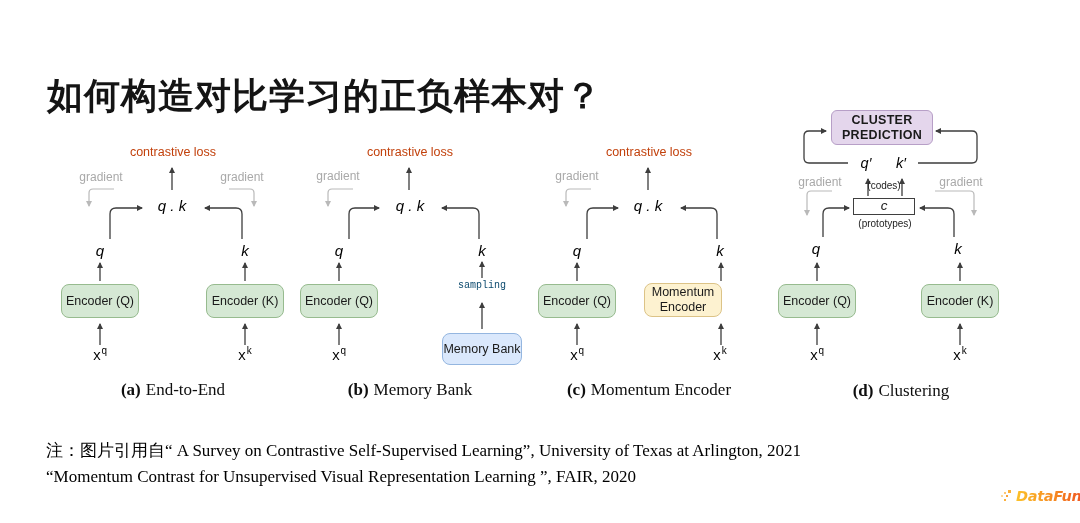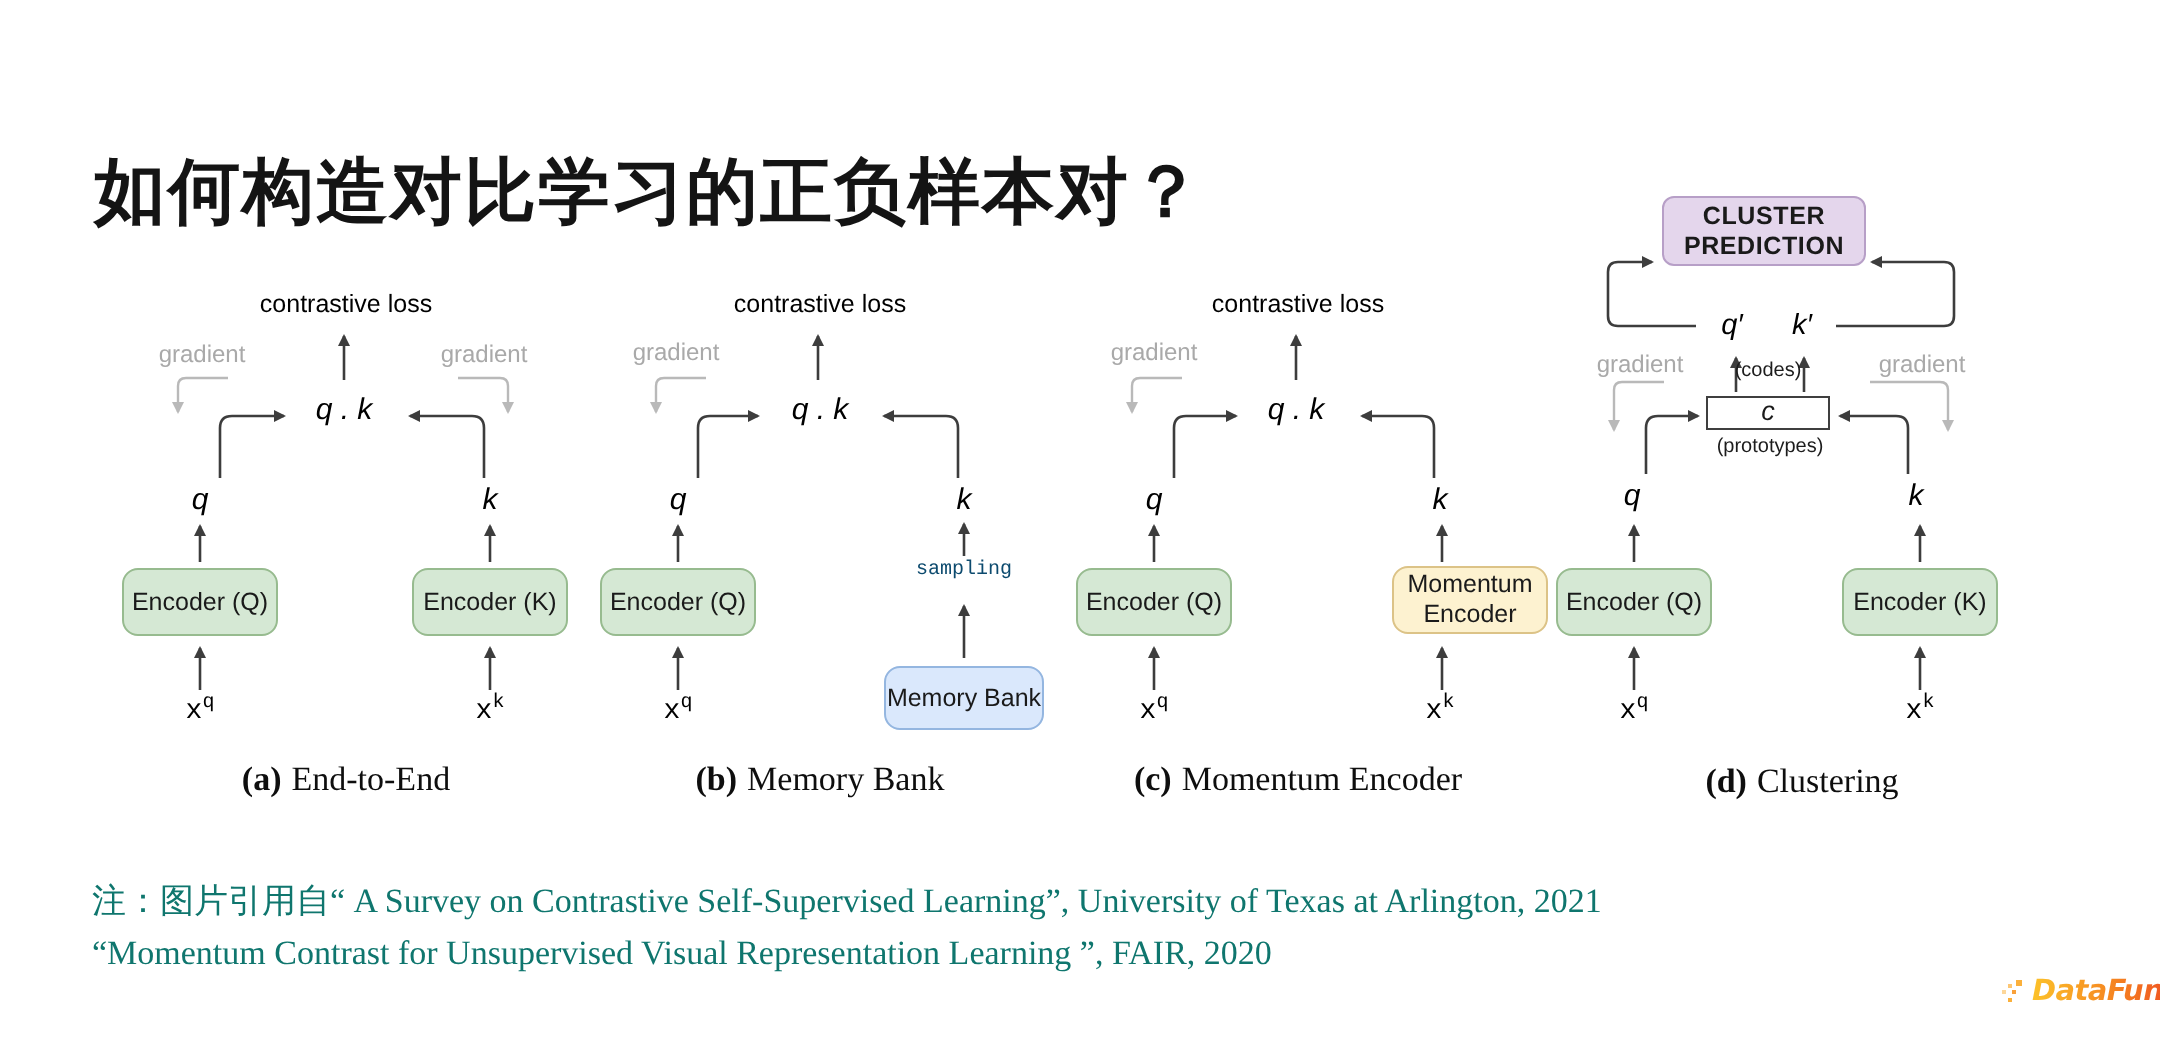--- a/index.html
+++ b/index.html
@@ -2,21 +2,21 @@
 <html><head>
 <meta charset="utf-8">
 <style>
   html,body{margin:0;padding:0;background:#fff;}
   .slide{position:relative;width:1080px;height:523px;background:#ffffff;overflow:hidden;
          font-family:"Liberation Sans",sans-serif;color:#111;}
   .title{position:absolute;left:47px;top:36px;font-size:36px;font-weight:700;
          letter-spacing:1px;color:#141414;margin-top:36px;}
   .arrows{position:absolute;left:0;top:0;width:1080px;height:523px;}
   .lbl{position:absolute;transform:translate(-50%,-50%);white-space:nowrap;line-height:1;}
-  .loss{font-size:12.5px;color:#000000;}
+  .loss{font-size:12.5px;color:#c2410c;}
   .grad{font-size:12px;color:#a9a9a9;}
   .qk{font-style:italic;font-size:15px;color:#000;}
   .sym{font-style:italic;font-size:15px;color:#000;}
   .prime{font-style:italic;font-size:14.5px;color:#000;}
   .small{font-size:10px;color:#1c1c1c;}
   .sampling{font-size:10px;color:#0c4a6e;font-family:Liberation Mono, monospace;}
   .xl{font-size:14px;color:#000;font-family:Liberation Mono, monospace;}
   .xl sup{font-size:10px;vertical-align:super;line-height:0;}
   .box{position:absolute;display:flex;flex-direction:column;align-items:center;justify-content:center;
        text-align:center;font-size:12.5px;color:#1a1a1a;border-radius:8px;box-sizing:border-box;line-height:1.2;}
@@ -24,21 +24,21 @@
   .mem{width:80px;height:32px;background:#dae8fc;border:1px solid #94b6e0;}
   .mom{width:78px;height:34px;background:#fdf2d0;border:1px solid #dcc387;}
   .clu{width:102px;height:35px;background:#e4d6ec;border:1px solid #b79fc7;font-weight:700;
        border-radius:6px;letter-spacing:.3px;}
   .cbox{width:62px;height:17px;background:#fff;border:1px solid #3f3f3f;border-radius:0;
         font-style:italic;font-size:13.5px;}
   .cap{position:absolute;transform:translate(-50%,-50%);white-space:nowrap;
        font-family:"Liberation Serif",serif;font-size:17px;color:#0e0e0e;}
   .cap .tag{font-weight:700;margin-right:5px;}
   .footnote{position:absolute;left:46px;top:438px;font-family:"Liberation Serif",serif;
-            font-size:17px;line-height:26px;color:#0f766e;}
+            font-size:17px;line-height:26px;color:#000000;}
   .logo{position:absolute;left:1001px;top:488px;display:flex;align-items:center;gap:2px;}
   .logo-text{font-family:"DejaVu Sans",sans-serif;font-weight:700;font-style:italic;font-size:14.5px;
              color:#f7941d;letter-spacing:-.3px;}
   @supports ((-webkit-background-clip:text) or (background-clip:text)){
     .logo-text{background:linear-gradient(90deg,#fcc22a,#f58220 60%,#ef4e23);
                -webkit-background-clip:text;background-clip:text;color:transparent;}
   }
 </style>
 </head>
 <body>
@@ -144,33 +144,33 @@
 
   <div>
     <div class="lbl loss" style="left:649px;top:152px">contrastive loss</div>
     <div class="lbl grad" style="left:577px;top:176px">gradient</div>
     <div class="lbl qk" style="left:648px;top:205px">q . k</div>
     <div class="lbl sym" style="left:577px;top:250px">q</div>
     <div class="lbl sym" style="left:720px;top:250px">k</div>
     <div class="box enc" style="left:538px;top:284px">
       <span>Encoder (Q)</span>
     </div>
-    <div class="box mom" style="left:696px;top:283px">
+    <div class="box mom" style="left:644px;top:283px">
       <span>Momentum</span>
       <span>Encoder</span>
     </div>
     <div class="lbl xl" style="left:577px;top:356px"><span>x</span><sup>q</sup></div>
     <div class="lbl xl" style="left:720px;top:356px"><span>x</span><sup>k</sup></div>
     <div class="cap" style="left:649px;top:390px">
       <span class="tag">(c)</span><span>Momentum Encoder</span>
     </div>
   </div>
 
   <div>
-    <div class="box clu" style="left:831px;top:98px">
+    <div class="box clu" style="left:831px;top:110px">
       <span>CLUSTER</span>
       <span>PREDICTION</span>
     </div>
     <div class="lbl prime" style="left:866px;top:163px">q′</div>
     <div class="lbl prime" style="left:901px;top:163px">k′</div>
     <div class="lbl small" style="left:884px;top:186px">(codes)</div>
     <div class="box cbox" style="left:853px;top:198px">
       <span>c</span>
     </div>
     <div class="lbl small" style="left:885px;top:224px">(prototypes)</div>

